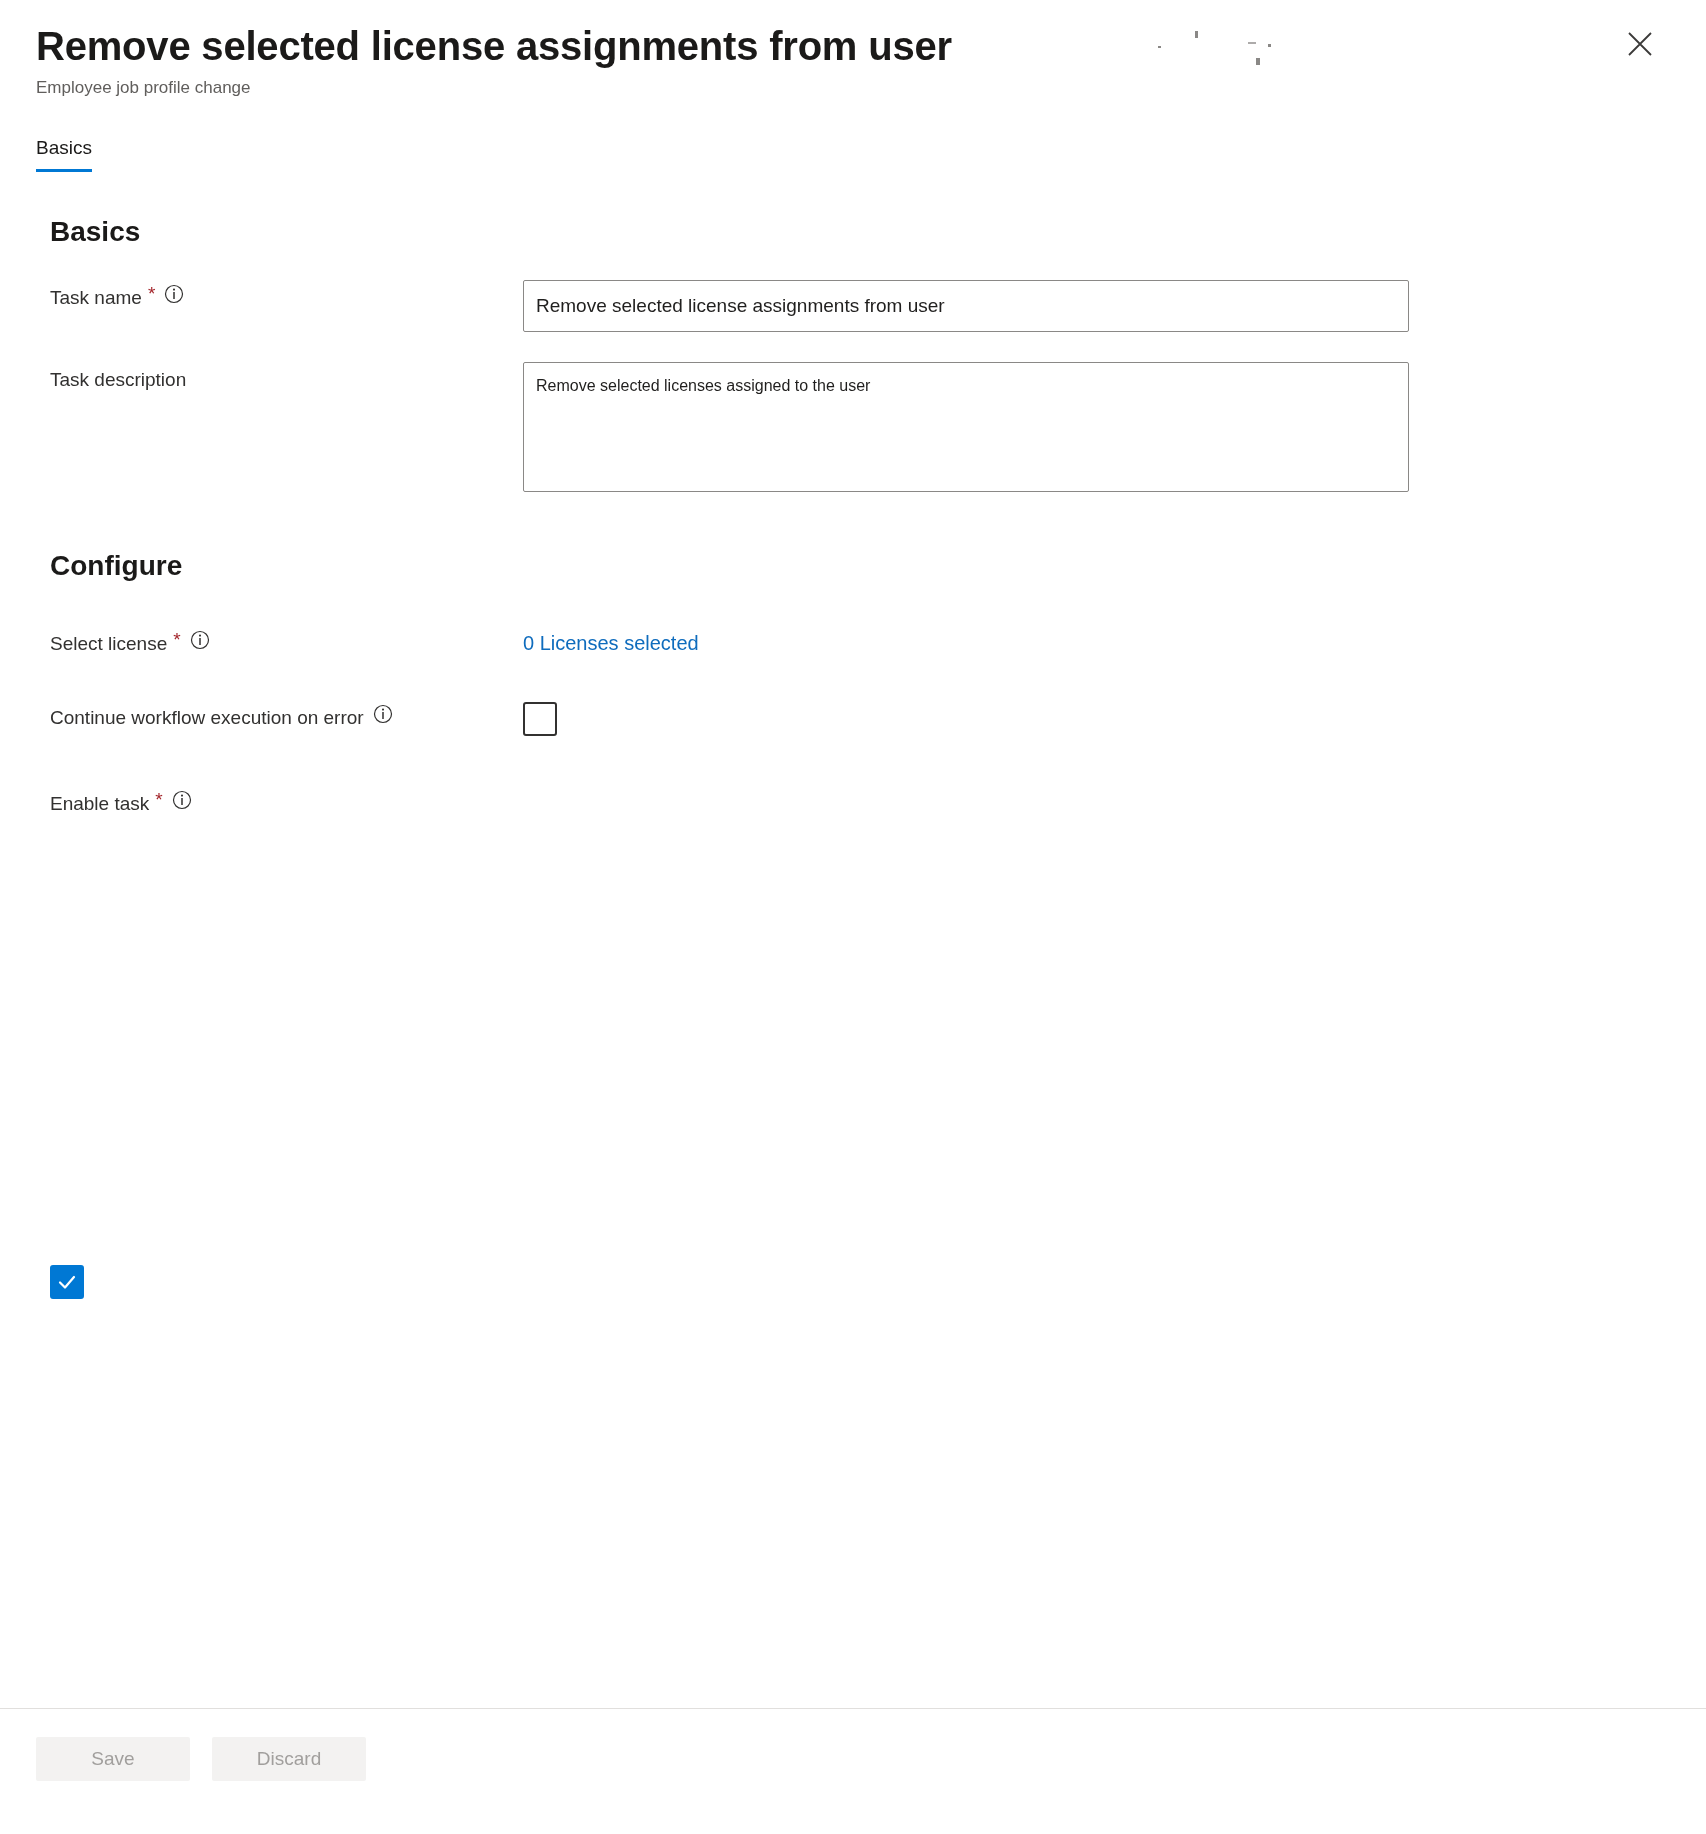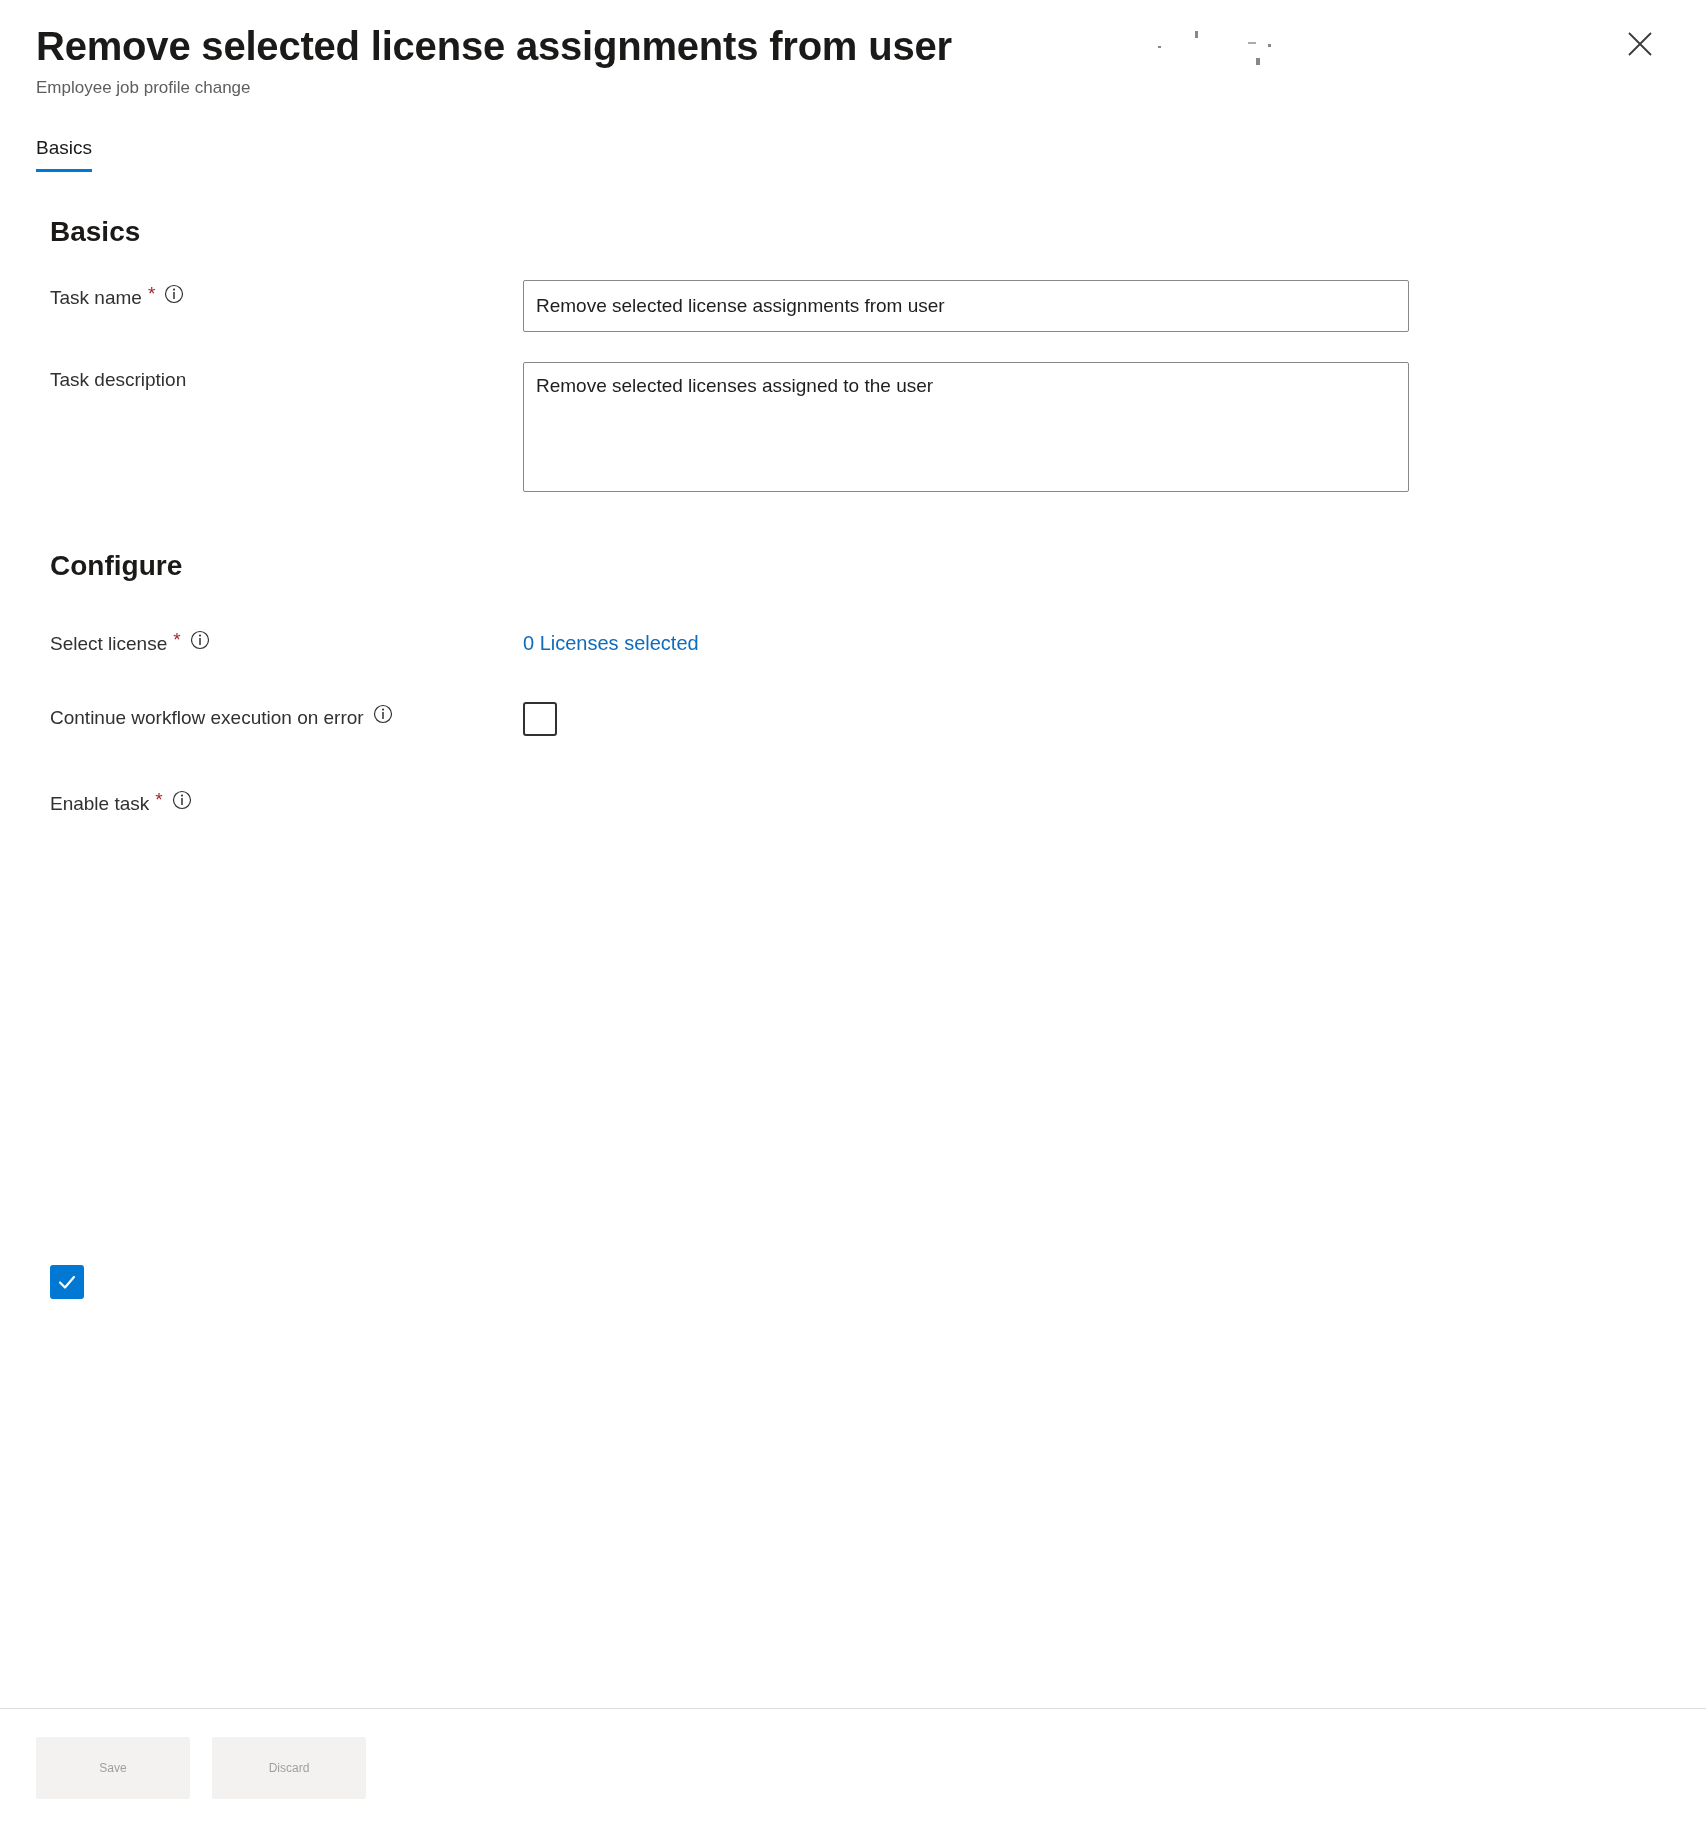--- a/index.html
+++ b/index.html
@@ -181,21 +181,21 @@
     outline: none;
   }
   .text-area {
     width: 886px;
     height: 130px;
     box-sizing: border-box;
     border: 1px solid #8a8886;
     border-radius: 2px;
     background: #ffffff;
     font-family: inherit;
-    font-size: 19px;
+    font-size: 16px;
     line-height: 28px;
     color: #201f1e;
     padding: 9px 12px;
     resize: none;
     outline: none;
   }
 
   .link-value {
     font-size: 20px;
     line-height: 28px;
@@ -231,29 +231,29 @@
   .blade-footer {
     flex: 0 0 auto;
     border-top: 1px solid #e1dfdd;
     padding: 28px 0 0 36px;
     height: 126px;
     box-sizing: border-box;
   }
   .footer-buttons { display: flex; gap: 22px; }
   .footer-btn {
     min-width: 154px;
-    height: 62px;
+    height: 44px;
     padding: 0 20px;
     box-sizing: border-box;
     border: none;
     border-radius: 2px;
     background: #f3f2f1;
     color: #a19f9d;
     font-family: inherit;
-    font-size: 12px;
+    font-size: 19px;
     cursor: default;
   }
 </style>
 </head>
 <body>
 
 <div class="blade">
 
   <div class="blade-header">
     <h1 class="blade-title">Remove selected license assignments from user</h1>

